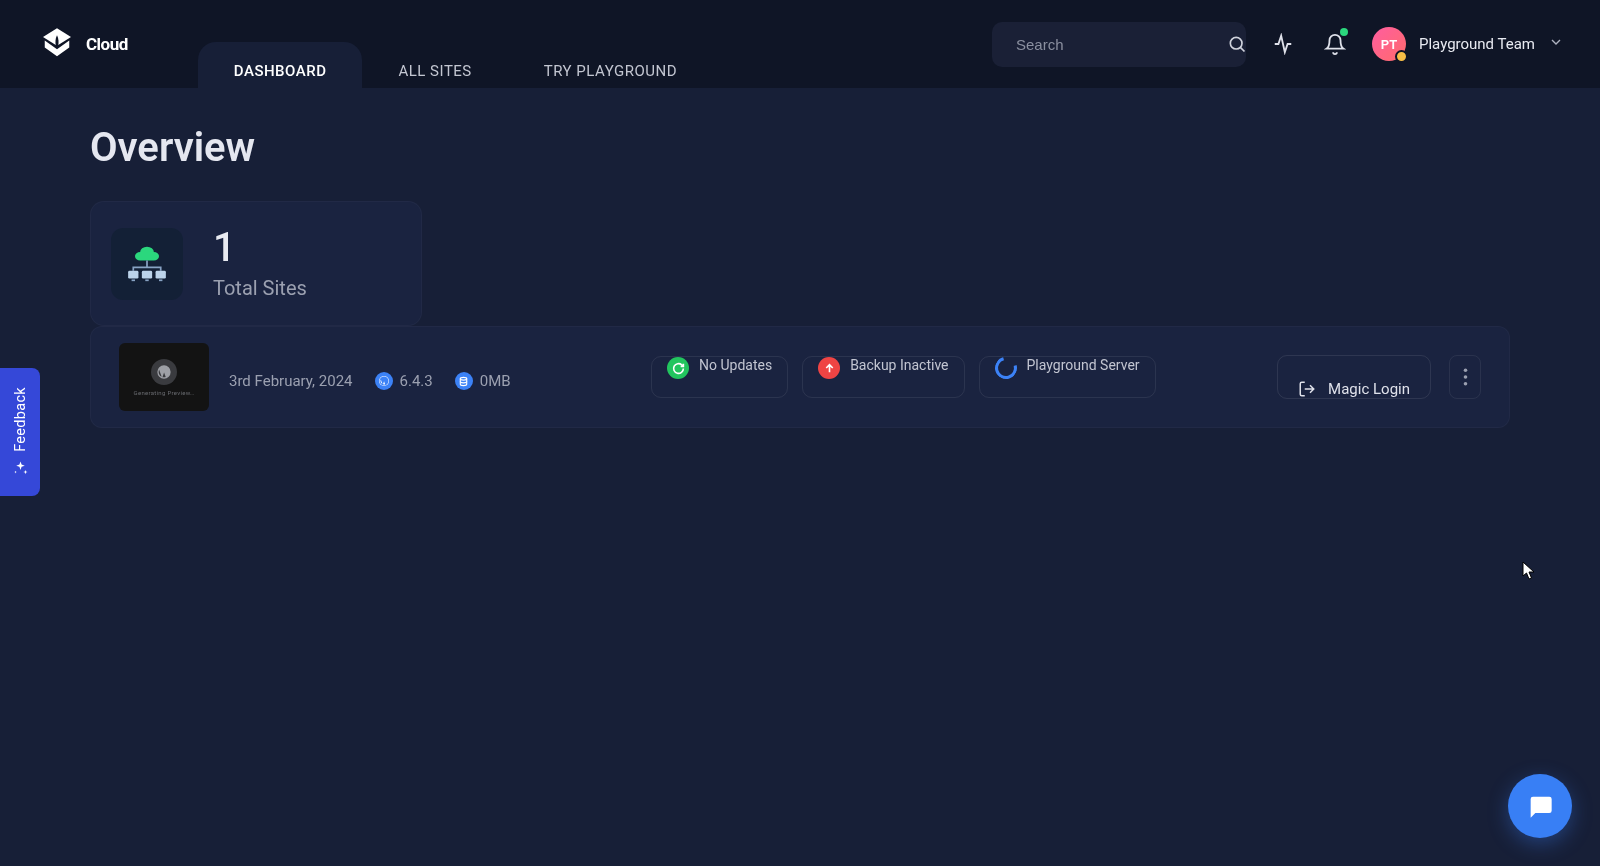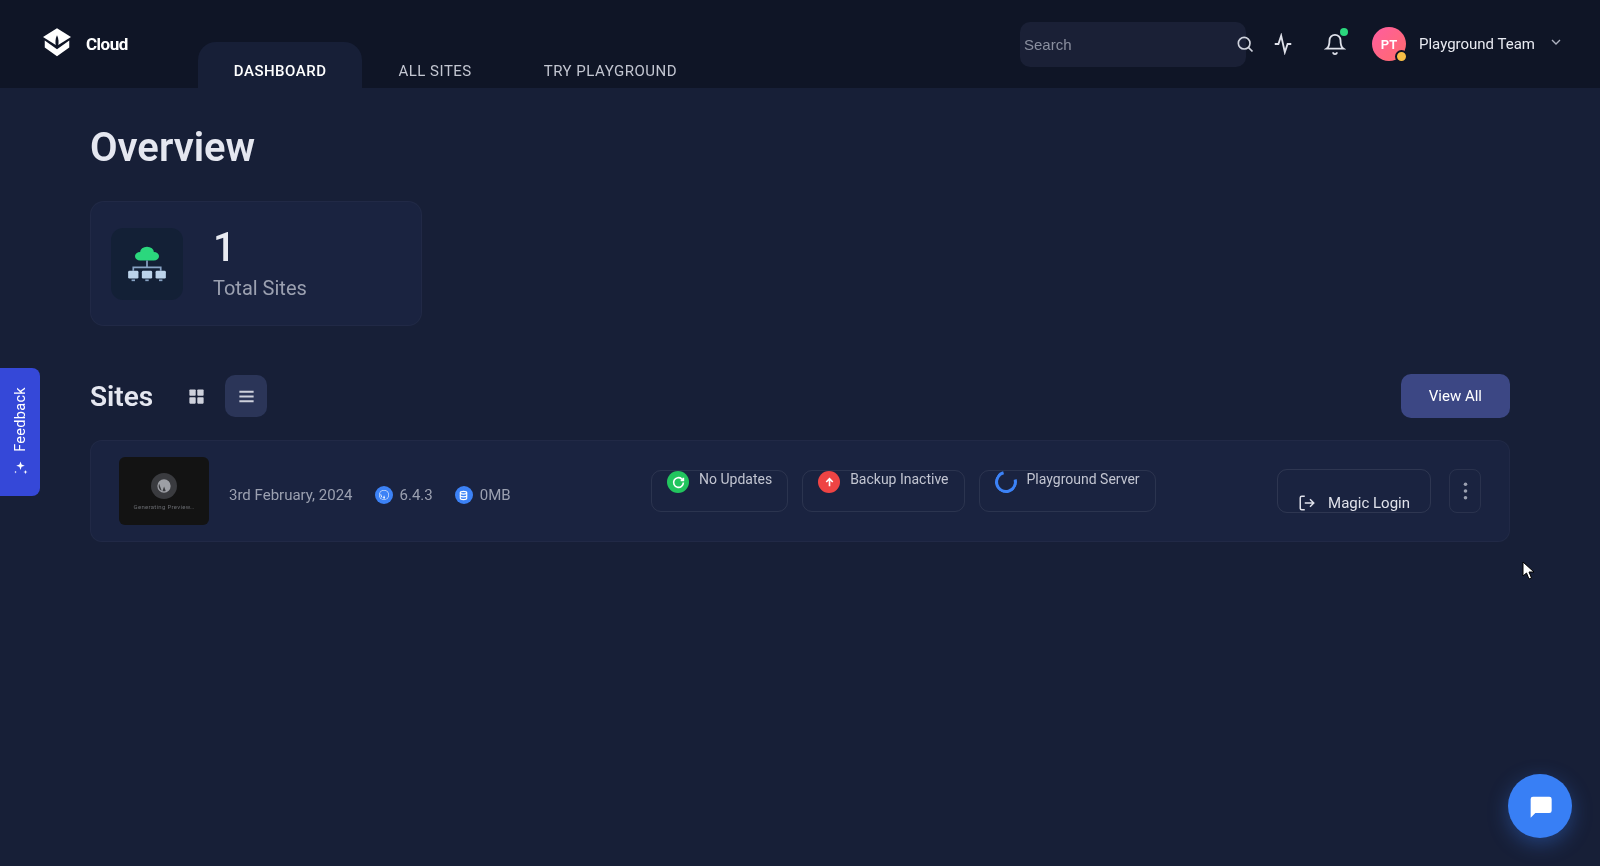--- a/index.html
+++ b/index.html
@@ -50,25 +50,25 @@
 
     .header-right {
       margin-left: auto;
       display: flex;
       align-items: center;
       gap: 22px;
     }
     .search-box {
       background: #1a2036;
       border-radius: 10px;
-      width: 226px;
+      width: 254px;
       height: 45px;
       display: flex;
       align-items: center;
-      padding: 0 4px;
+      padding: 0 24px;
       gap: 12px;
     }
     .search-box input {
       flex: 1;
       background: transparent;
       border: none;
       outline: none;
       color: #aeb2c0;
       font-size: 15px;
     }
@@ -365,39 +365,20 @@
         <rect x="26" y="46" width="4" height="2" fill="#88a3c4"></rect>
         <rect x="42" y="46" width="4" height="2" fill="#88a3c4"></rect>
       </svg>
     </div>
     <div>
       <div class="stat-count">1</div>
       <div class="stat-label">Total Sites</div>
     </div>
   </div>
 
-  <div class="section-head">
-    <div class="section-title">Sites</div>
-    <div class="view-toggles">
-      <div class="view-toggle">
-        <svg width="19" height="19" viewBox="0 0 24 24" fill="currentColor">
-          <rect x="3" y="3" width="8" height="8" rx="1"></rect>
-            <rect x="13" y="3" width="8" height="8" rx="1"></rect>
-          <rect x="3" y="13" width="8" height="8" rx="1"></rect>
-            <rect x="13" y="13" width="8" height="8" rx="1"></rect>
-        </svg>
-      </div>
-      <div class="view-toggle active">
-        <svg width="19" height="19" viewBox="0 0 24 24" fill="none" stroke="currentColor" stroke-width="2.5">
-          <path d="M3 6h18M3 12h18M3 18h18"></path>
-        </svg>
-      </div>
-    </div>
-    <div class="viewall-btn">View All</div>
-  </div>
 
   <div class="site-row">
     <div class="site-thumb">
       <div class="site-thumb-circle">
         <svg width="16" height="16" viewBox="0 0 24 24" fill="currentColor">
             <path d="M12 2a10 10 0 1 0 0 20 10 10 0 0 0 0-20zm-8 10a8 8 0 0 1 .7-3.3l3.8 10.4A8 8 0 0 1 4 12zm8 8a8 8 0 0 1-2.3-.3l2.4-7 2.5 6.8a8 8 0 0 1-2.6.5zm1.1-11.7l2.8 8.4 .8-2.6c.3-1.1.6-1.9.6-2.6 0-1-.4-1.7-.7-2.2-.4-.7-.8-1.2-.8-1.9 0-.7.6-1.4 1.4-1.4h.1A8 8 0 0 0 5.6 7.3h.6c.8 0 2.1-.1 2.1-.1.4 0 .5.6 0 .7 0 0-.4 0-.9.1l2.9 8.6 1.7-5.2L10.8 8c-.4 0-.8-.1-.8-.1-.4 0-.4-.7 0-.7 0 0 1.3.1 2.1.1s2.1-.1 2.1-.1c.4 0 .5.6 0 .7 0 0-.4 0-.9.1zm5.8-.2c0 .7-.1 1.5-.5 2.6l-2.2 6.4A8 8 0 0 0 20 12a8 8 0 0 0-1.1-4z"></path>
           </svg>
       </div>
       <small>Generating Preview…</small>
     </div>

